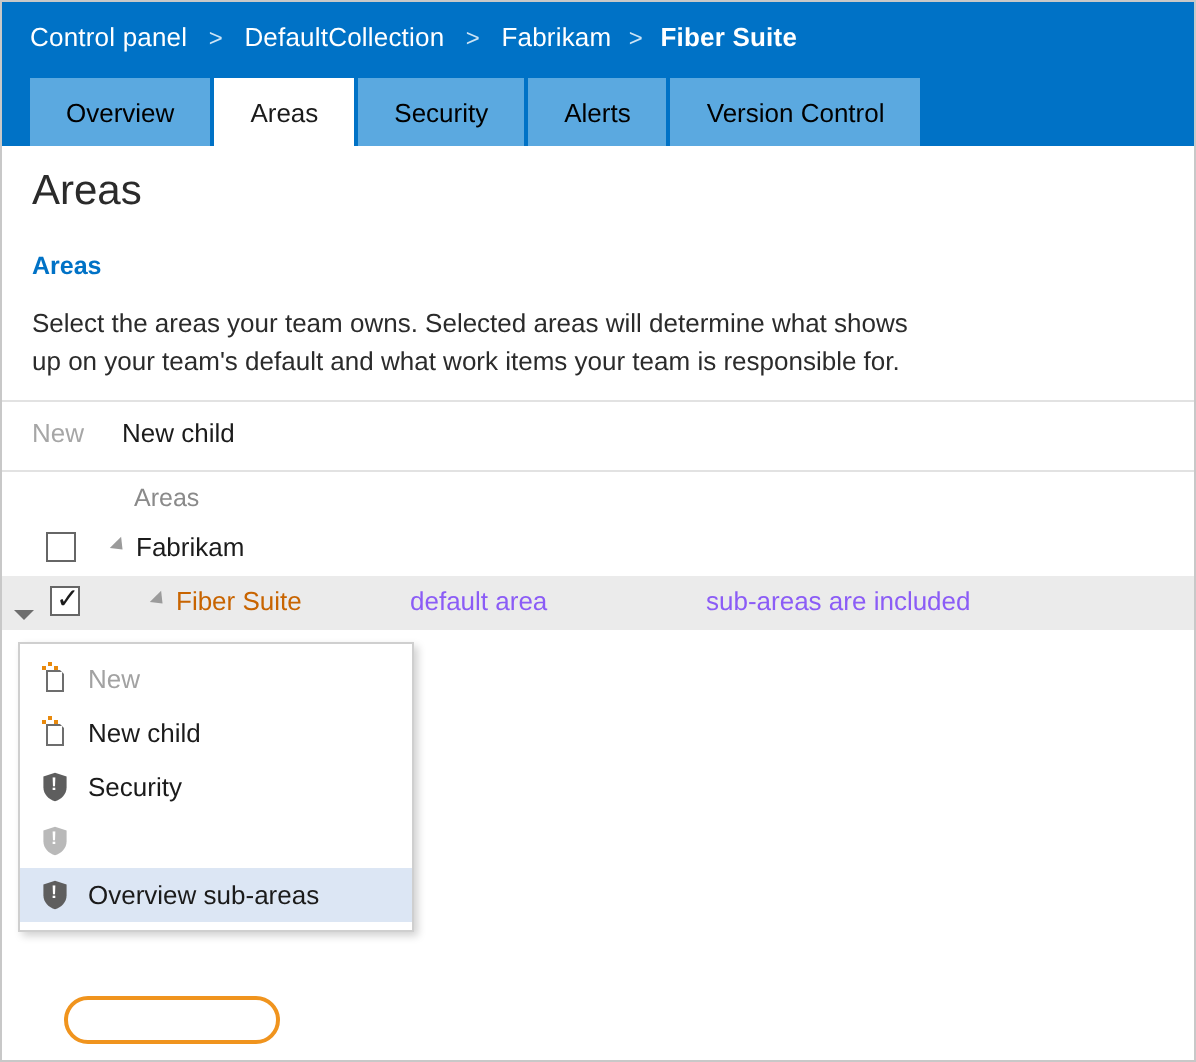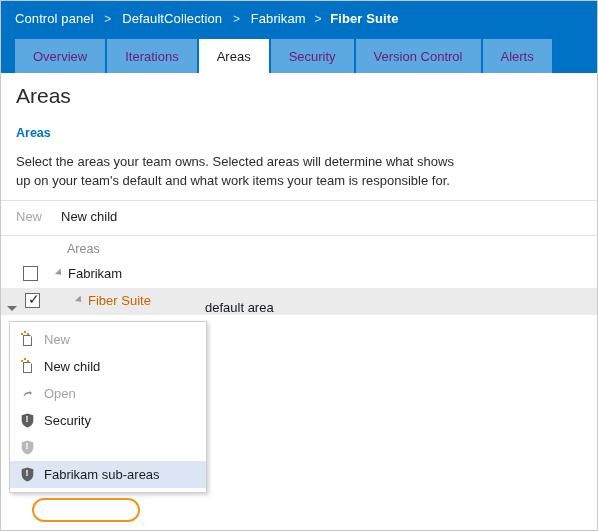--- a/index.html
+++ b/index.html
@@ -61,21 +61,21 @@
   .tabs {
     position: absolute;
     left: 14px;
     top: 0;
     height: 34px;
     display: flex;
     align-items: stretch;
   }
   .tab {
     background: #5ba9e0;
-    color: #701a75;
+    color: #000000;
     font-size: 13px;
     display: flex;
     align-items: center;
     justify-content: center;
     padding: 0 18px;
     margin-right: 2px;
     height: 34px;
     box-sizing: border-box;
     white-space: nowrap;
     cursor: pointer;
@@ -216,23 +216,22 @@
     white-space: nowrap;
   }
   .row .tree-node.indent0 { left: 56px; }
   .row .tree-node.indent1 { left: 76px; }
   .row .tree-node .label { color: #1b1b1b; }
   .row .tree-node .label.default-area { color: #c86400; }
   .row .cell {
     position: absolute;
     top: 5px;
     font-size: 13px;
-    color: #0f172a;
+    color: #8b5cf6;
     white-space: nowrap;
-    margin-top: 7px;
   }
   .row .cell.col-default { left: 204px; }
   .row .cell.col-subareas { left: 352px; }
 
   
   .caret-tri {
     display: inline-block;
     width: 0; height: 0;
     border-left: 5px solid #9b9b9b;
     border-top: 4px solid transparent;
@@ -371,34 +370,31 @@
       <span class="sep tight">&gt;</span>
       <span class="crumb current">Fiber Suite</span>
     </div>
   </div>
 
   <div class="tabstrip">
     <div class="tabs">
       <div class="tab">
         <span>Overview</span>
       </div>
-      <div class="tab">
-        <span>Iterations</span>
-      </div>
       <div class="tab active">
         <span>Areas</span>
       </div>
       <div class="tab">
         <span>Security</span>
       </div>
       <div class="tab">
+        <span>Alerts</span>
+      </div>
+      <div class="tab">
         <span>Version Control</span>
-      </div>
-      <div class="tab">
-        <span>Alerts</span>
       </div>
     </div>
   </div>
 
   <div class="content">
 
     <div class="page-title">Areas</div>
     <div class="section-title">Areas</div>
     <div class="description">Select the areas your team owns. Selected areas will determine what shows up on your team's default and what work items your team is responsible for.</div>
 
@@ -428,20 +424,21 @@
         <div class="expander-outer">
           <span class="caret-down"></span>
         </div>
         <div class="checkbox lvl1">
           <span class="tick">✓</span>
         </div>
         <div class="tree-node indent1">
           <span class="caret-tri"></span><span class="label default-area">Fiber Suite</span>
         </div>
         <div class="cell col-default">default area</div>
+        <div class="cell col-subareas">sub-areas are included</div>
       </div>
 
     </div>
   </div>
 
   <div class="ctxmenu">
 
     <div class="mi disabled">
       <span class="mi-icon">
         <span class="ico-newpage">
@@ -461,28 +458,20 @@
           <span class="spark s1"></span>
             <span class="spark s2"></span>
             <span class="spark s3"></span>
           <span class="sheet"></span>
             <span class="fold"></span>
         </span>
       </span>
       <span class="mi-label">New child</span>
     </div>
 
-    <div class="mi disabled">
-      <span class="mi-icon">
-        <svg class="ico-open" viewBox="0 0 16 16" aria-hidden="true">
-          <path d="M11.2 4.4 L13.6 6.8 L11.2 9.2 L11.2 7.4 C7.2 7.4 5.2 9.0 4.4 11.6 C4.2 8.0 6.0 5.8 11.2 5.8 Z" fill="#8d8d8d"></path>
-        </svg>
-      </span>
-      <span class="mi-label">Open</span>
-    </div>
 
 
     <div class="mi">
       <span class="mi-icon">
         <span class="ico-shield">
           <svg class="shield-body" viewBox="0 0 13 15" aria-hidden="true">
             <path d="M6.5 0.4 L12.3 2.3 L12.3 7.6 C12.3 11.2 9.6 13.7 6.5 14.6 C3.4 13.7 0.7 11.2 0.7 7.6 L0.7 2.3 Z" fill="#5e5e5e"></path>
           </svg>
           <span class="shield-ex">!</span>
         </span>
@@ -503,20 +492,20 @@
 
     <div class="mi highlighted">
       <span class="mi-icon">
         <span class="ico-shield">
           <svg class="shield-body" viewBox="0 0 13 15" aria-hidden="true">
             <path d="M6.5 0.4 L12.3 2.3 L12.3 7.6 C12.3 11.2 9.6 13.7 6.5 14.6 C3.4 13.7 0.7 11.2 0.7 7.6 L0.7 2.3 Z" fill="#5e5e5e"></path>
           </svg>
           <span class="shield-ex">!</span>
         </span>
       </span>
-      <span class="mi-label">Fabrikam sub-areas</span>
+      <span class="mi-label">Overview sub-areas</span>
     </div>
 
   </div>
 
   <div class="annotation"></div>
 
 </div>
 
 </body></html>

